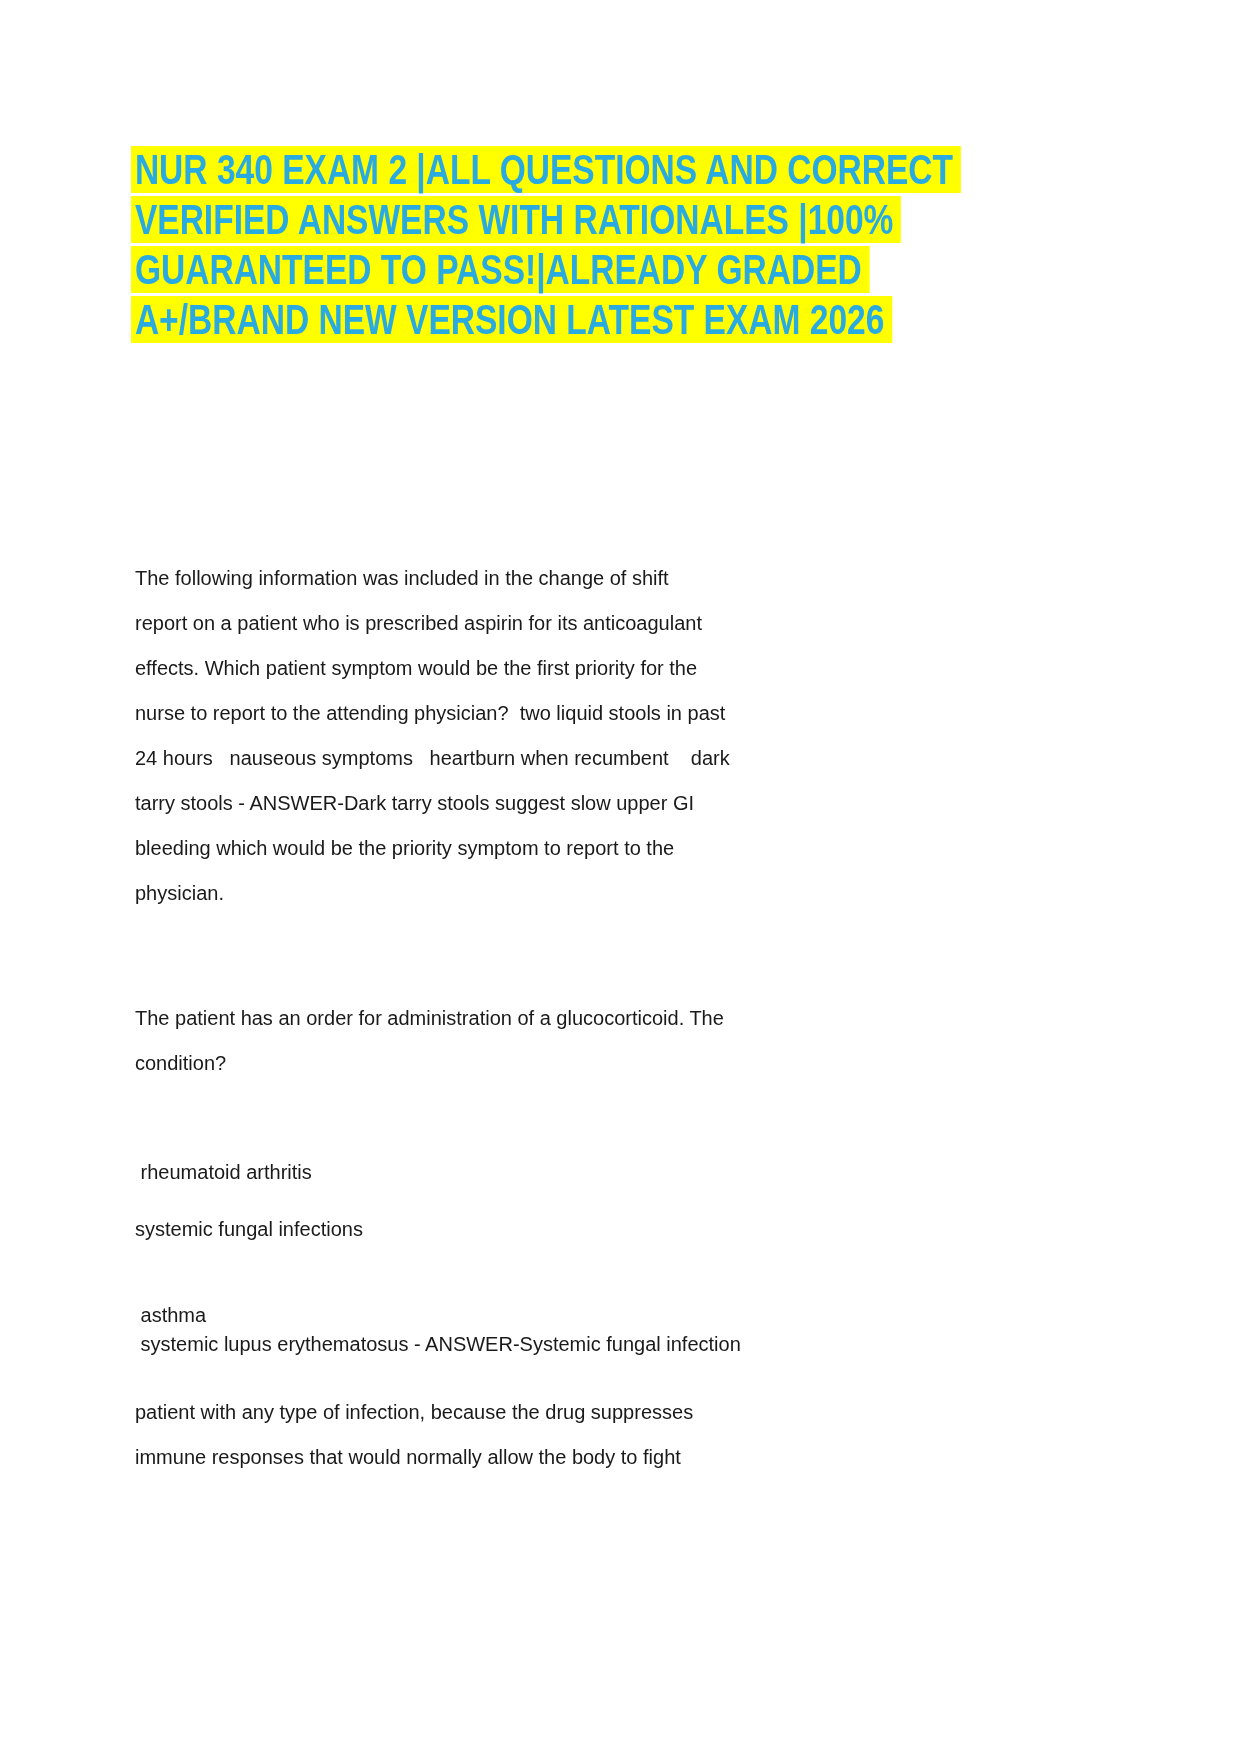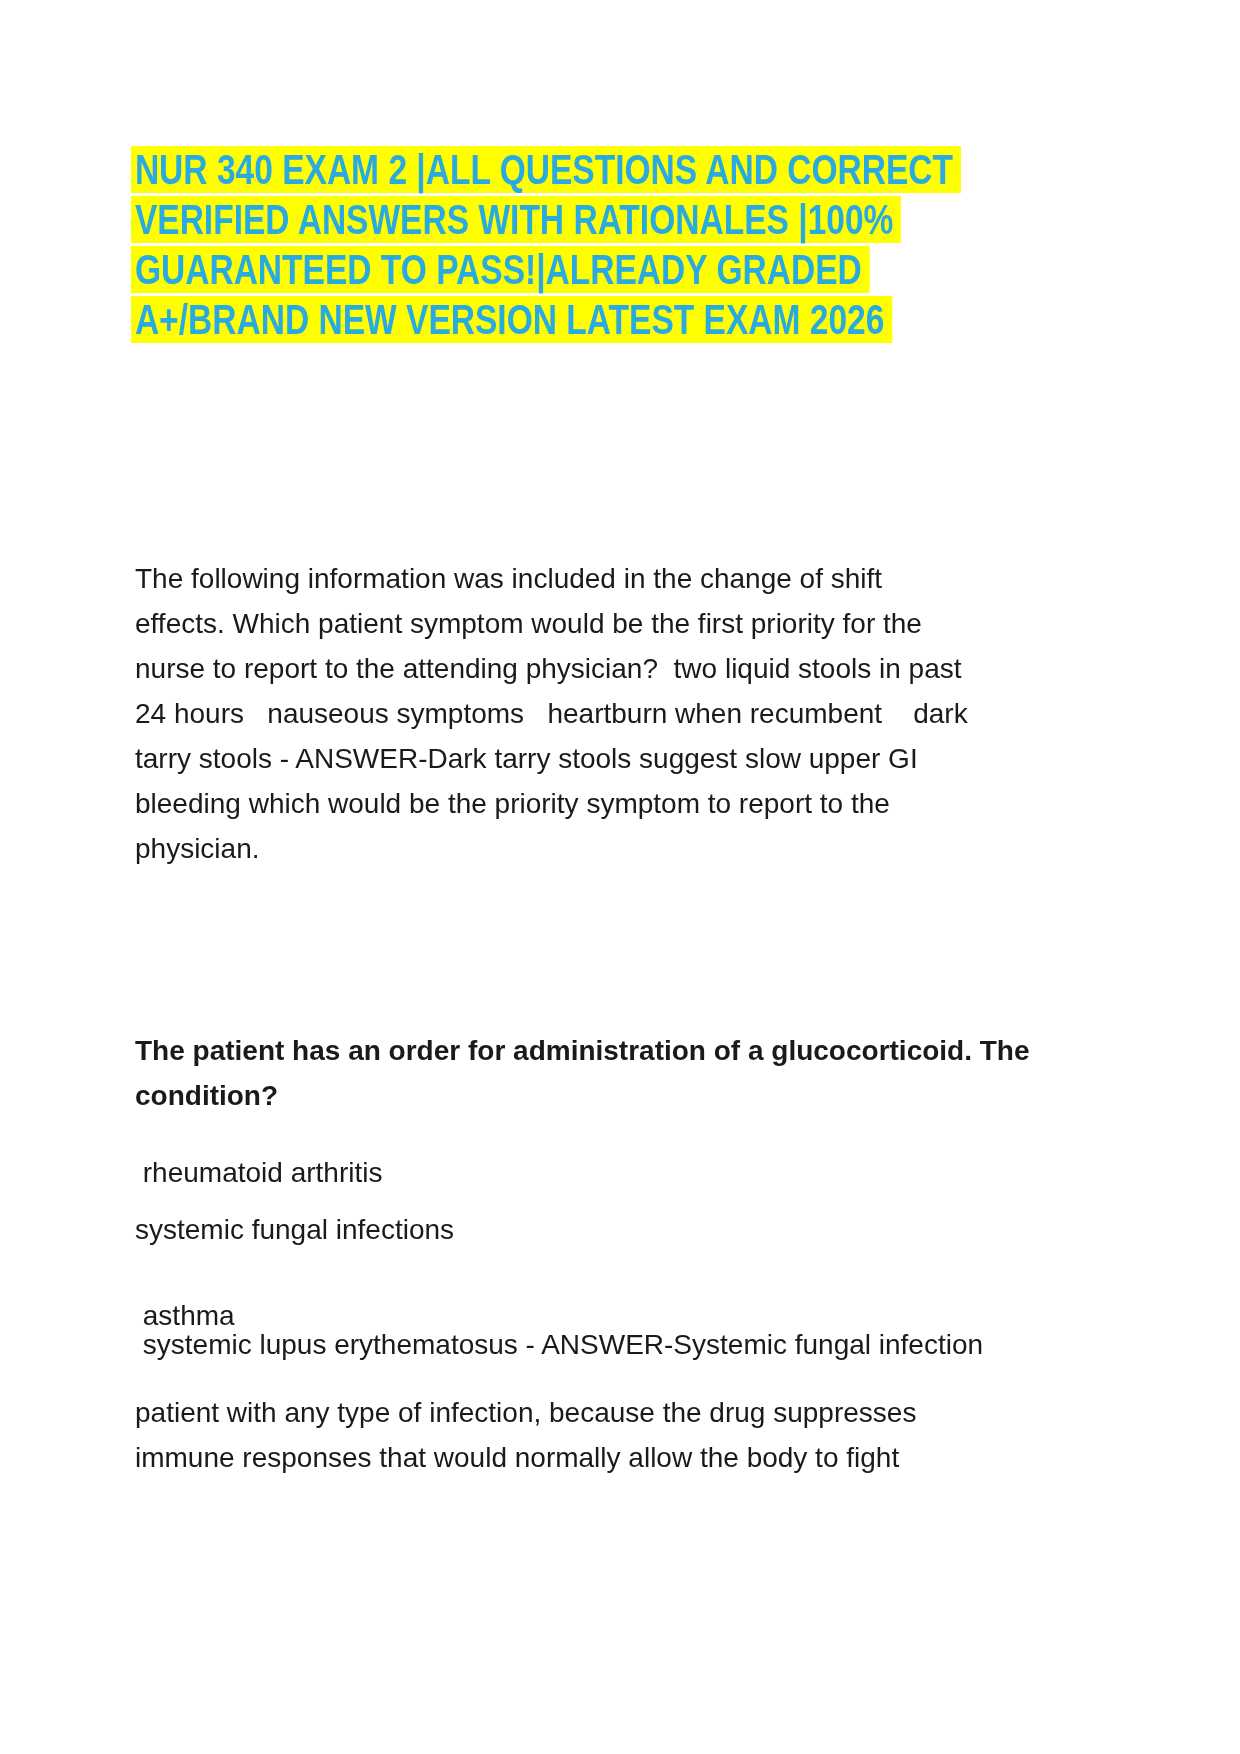--- a/index.html
+++ b/index.html
@@ -35,50 +35,51 @@
     font-size: 43px;
     line-height: 47px;
     height: 47px;
     padding: 0 10px 0 5px;
     white-space: pre;
   }
   
   .para {
     position: absolute;
     left: 135px;
-    font-size: 28px;
+    font-size: 20px;
     line-height: 45px;
     color: var(--body-color, #1a1a1a);
   }
   .para .line {
     white-space: pre-wrap;
     height: 45px;
   }
   #q1   { top: 556px; }
-  #q2   { top: 1028px; font-weight: bold; }
+  #q2   { top: 996px; }
   #opt1 { top: 1150px; text-align: center; }
   #opt2 { top: 1207px; }
   #opt3 { top: 1265px; margin-top: 28px; }
   #opt4 { top: 1322px; }
   #rat  { top: 1390px; }
 </style>
 </head>
 <body>
 
 <div class="page">
 
   <h1 class="title-wrap" style="margin:0; font-weight:normal;">
     <div class="t-line"><span class="hl">NUR 340 EXAM 2 |ALL QUESTIONS AND CORRECT</span></div>
     <div class="t-line"><span class="hl">VERIFIED ANSWERS WITH RATIONALES |100%</span></div>
     <div class="t-line"><span class="hl">GUARANTEED TO PASS!|ALREADY GRADED</span></div>
     <div class="t-line"><span class="hl">A+/BRAND NEW VERSION LATEST EXAM 2026</span></div>
   </h1>
 
   <div class="para" id="q1">
     <div class="line">The following information was included in the change of shift</div>
+    <div class="line">report on a patient who is prescribed aspirin for its anticoagulant</div>
     <div class="line">effects. Which patient symptom would be the first priority for the</div>
     <div class="line">nurse to report to the attending physician?  two liquid stools in past</div>
     <div class="line">24 hours   nauseous symptoms   heartburn when recumbent    dark</div>
     <div class="line">tarry stools - ANSWER-Dark tarry stools suggest slow upper GI</div>
     <div class="line">bleeding which would be the priority symptom to report to the</div>
     <div class="line">physician.</div>
   </div>
 
   <div class="para" id="q2">
     <div class="line">The patient has an order for administration of a glucocorticoid. The</div>

